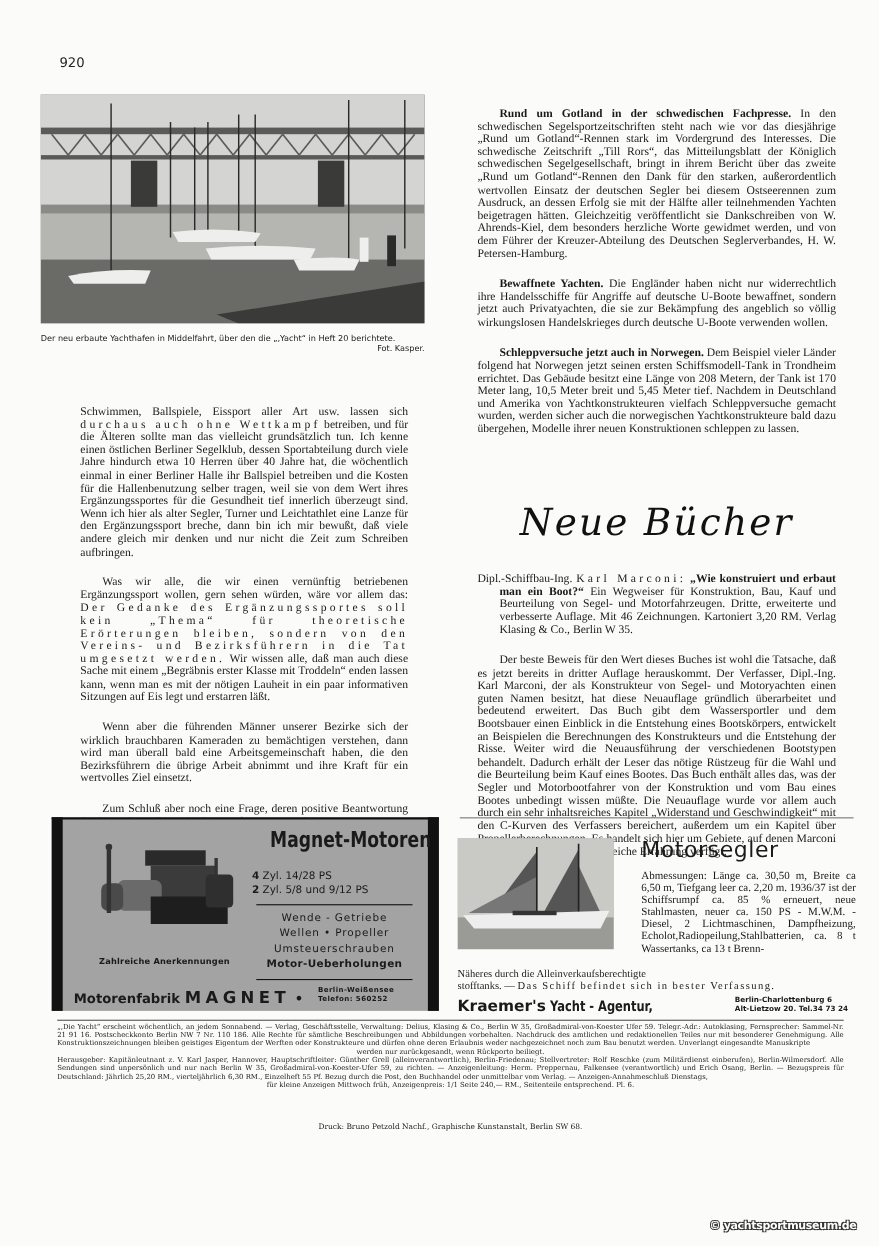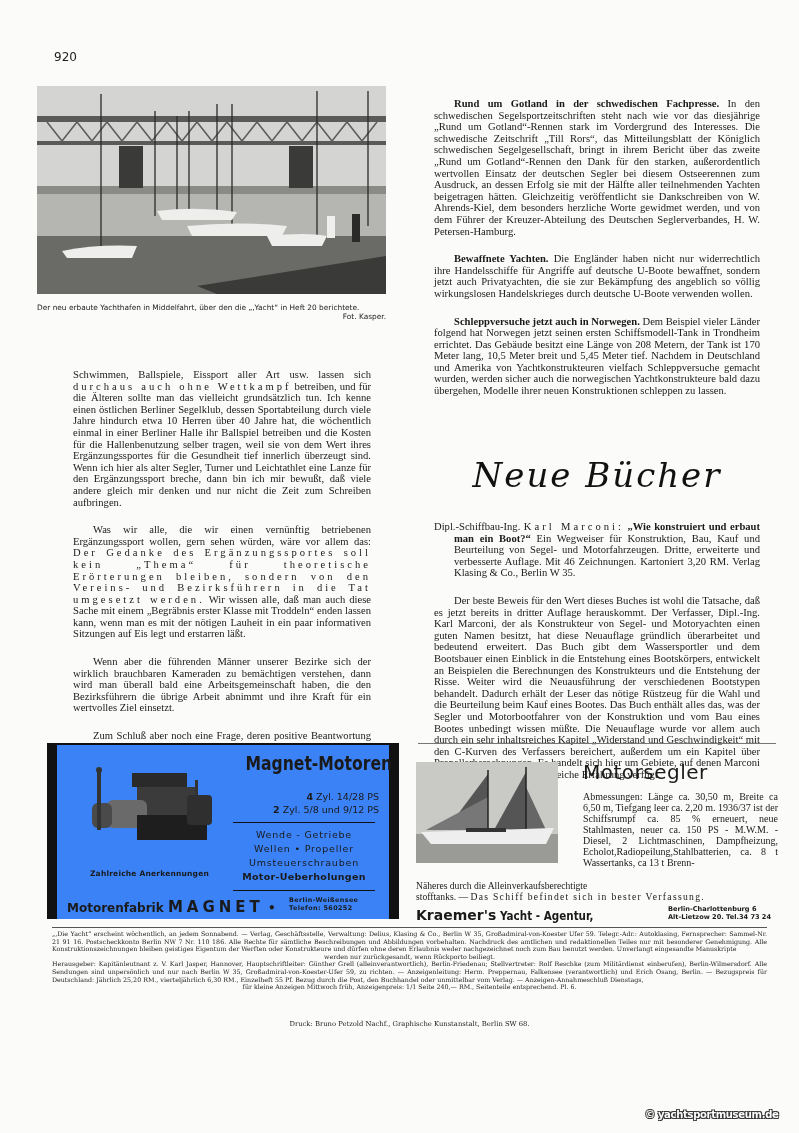--- a/index.html
+++ b/index.html
@@ -30,24 +30,24 @@
   .signature { float: right; }
 
   .neue-buecher { left: 418px; top: 455px; width: 358px; text-align: center; font-family: "DejaVu Serif", serif; font-style: italic; font-size: 34px; color: #111; letter-spacing: 2px; }
 
   .book { left: 418px; top: 505px; width: 358px; }
   .book .entry { text-indent: -20px; padding-left: 20px; }
 
   .hr-right { left: 418px; top: 743px; width: 358px; height: 1px; background: #777; }
 
   
-  .ad-magnet { left: 47px; top: 743px; width: 352px; height: 176px; border-left: 10px solid #111; border-right: 10px solid #111; border-top: 2px solid #111; box-sizing: border-box; background: #3b82f6; }
+  .ad-magnet { left: 47px; top: 743px; width: 352px; height: 176px; border-left: 10px solid #111; border-right: 10px solid #111; border-top: 2px solid #111; box-sizing: border-box; background: #a3a3a3; }
   .ad-magnet .engine { left: 20px; top: 20px; width: 145px; height: 85px; }
   .ad-magnet .title { left: 172px; top: 6px; width: 150px; text-align: center; font-family: "DejaVu Sans", sans-serif; font-weight: bold; font-size: 20px; transform: scaleX(0.78); transform-origin: center; letter-spacing: 0; white-space: nowrap; }
-  .ad-magnet .zyl { left: 172px; top: 45px; width: 150px; text-align: right; font-family: "DejaVu Sans", sans-serif; font-size: 9.5px; line-height: 13px; }
+  .ad-magnet .zyl { left: 172px; top: 45px; width: 150px; text-align: left; font-family: "DejaVu Sans", sans-serif; font-size: 9.5px; line-height: 13px; }
   .ad-magnet .rule1 { left: 176px; top: 77px; width: 142px; height: 1px; background: #111; }
   .ad-magnet .services { left: 172px; top: 83px; width: 150px; text-align: center; font-family: "DejaVu Sans", sans-serif; font-size: 9.5px; line-height: 14px; letter-spacing: 0.8px; }
   .ad-magnet .services .b { font-weight: bold; letter-spacing: 0.3px; }
   .ad-magnet .rule2 { left: 176px; top: 145px; width: 142px; height: 1px; background: #111; }
   .ad-magnet .awards { left: 15px; top: 124px; width: 155px; text-align: center; font-family: "DejaVu Sans", sans-serif; font-weight: bold; font-size: 7.5px; letter-spacing: 0.2px; }
   .ad-magnet .footer-brand { left: 10px; top: 153px; font-family: "DejaVu Sans", sans-serif; font-weight: bold; font-size: 12px; white-space: nowrap; text-align: right; }
   .ad-magnet .footer-brand .mag { font-size: 15px; letter-spacing: 4px; }
   .ad-magnet .addr { left: 232px; top: 152px; font-family: "DejaVu Sans", sans-serif; font-weight: bold; font-size: 6.4px; line-height: 7.5px; letter-spacing: 0.4px; }
 
   

